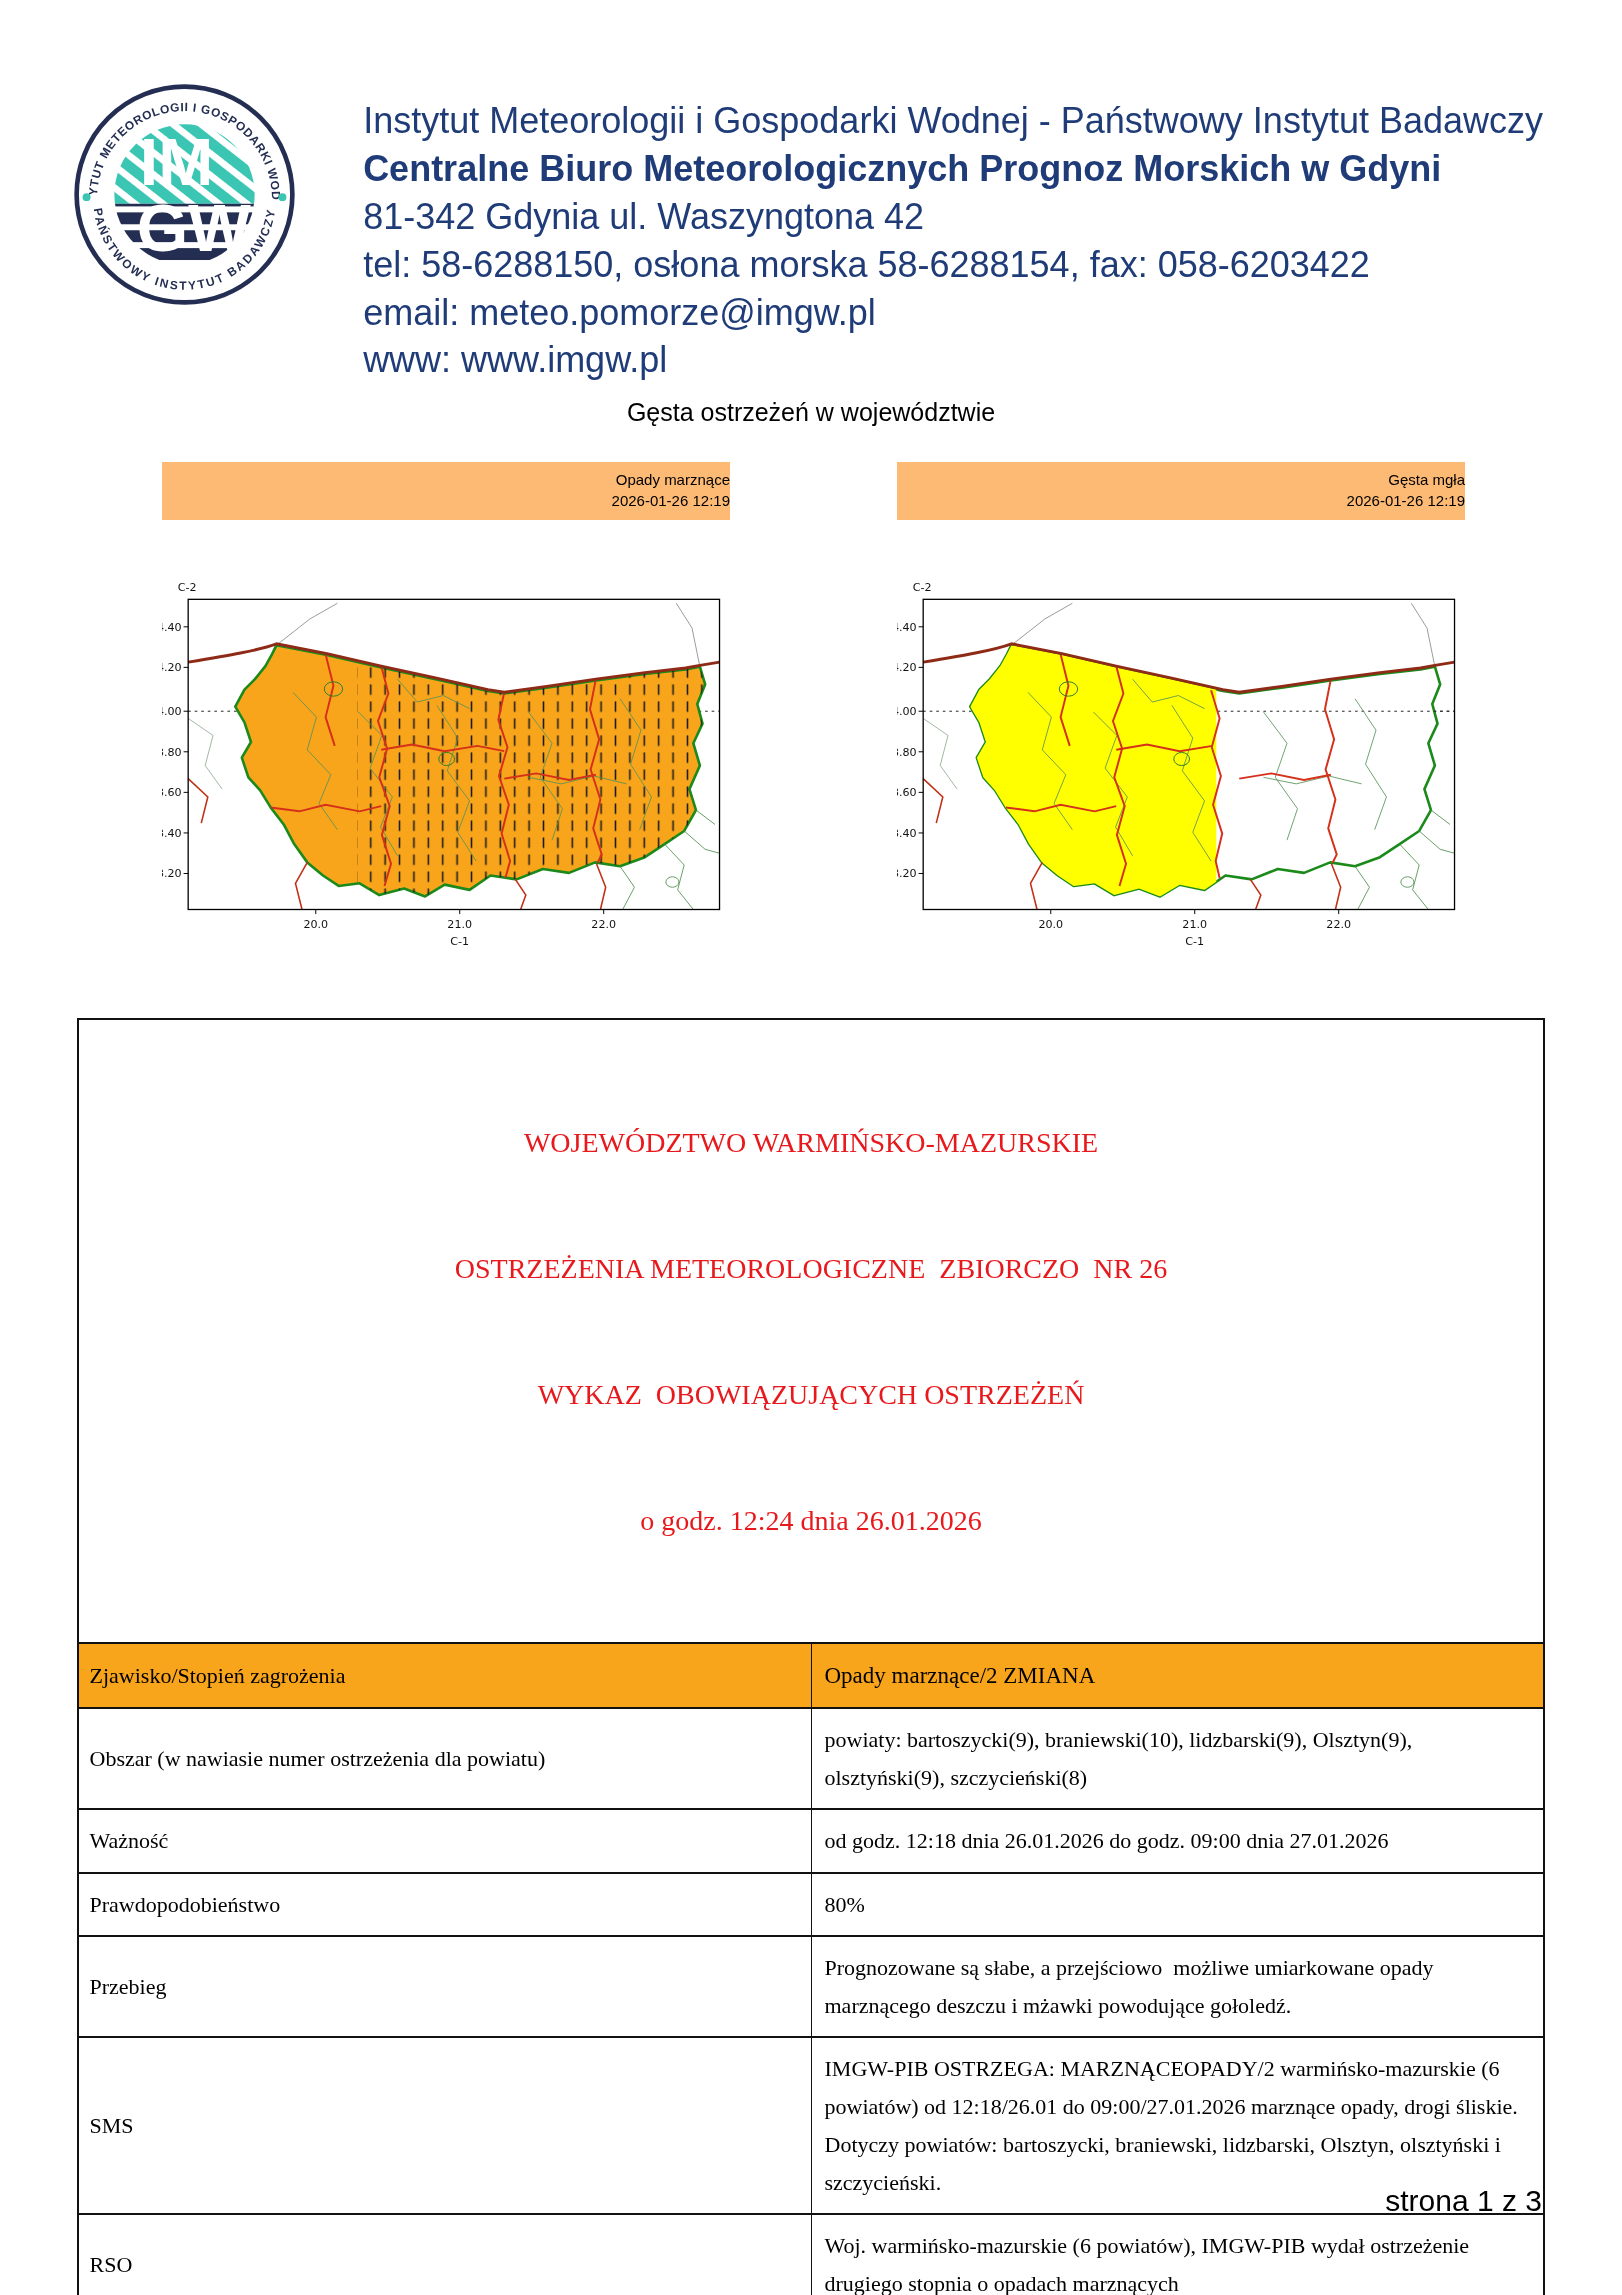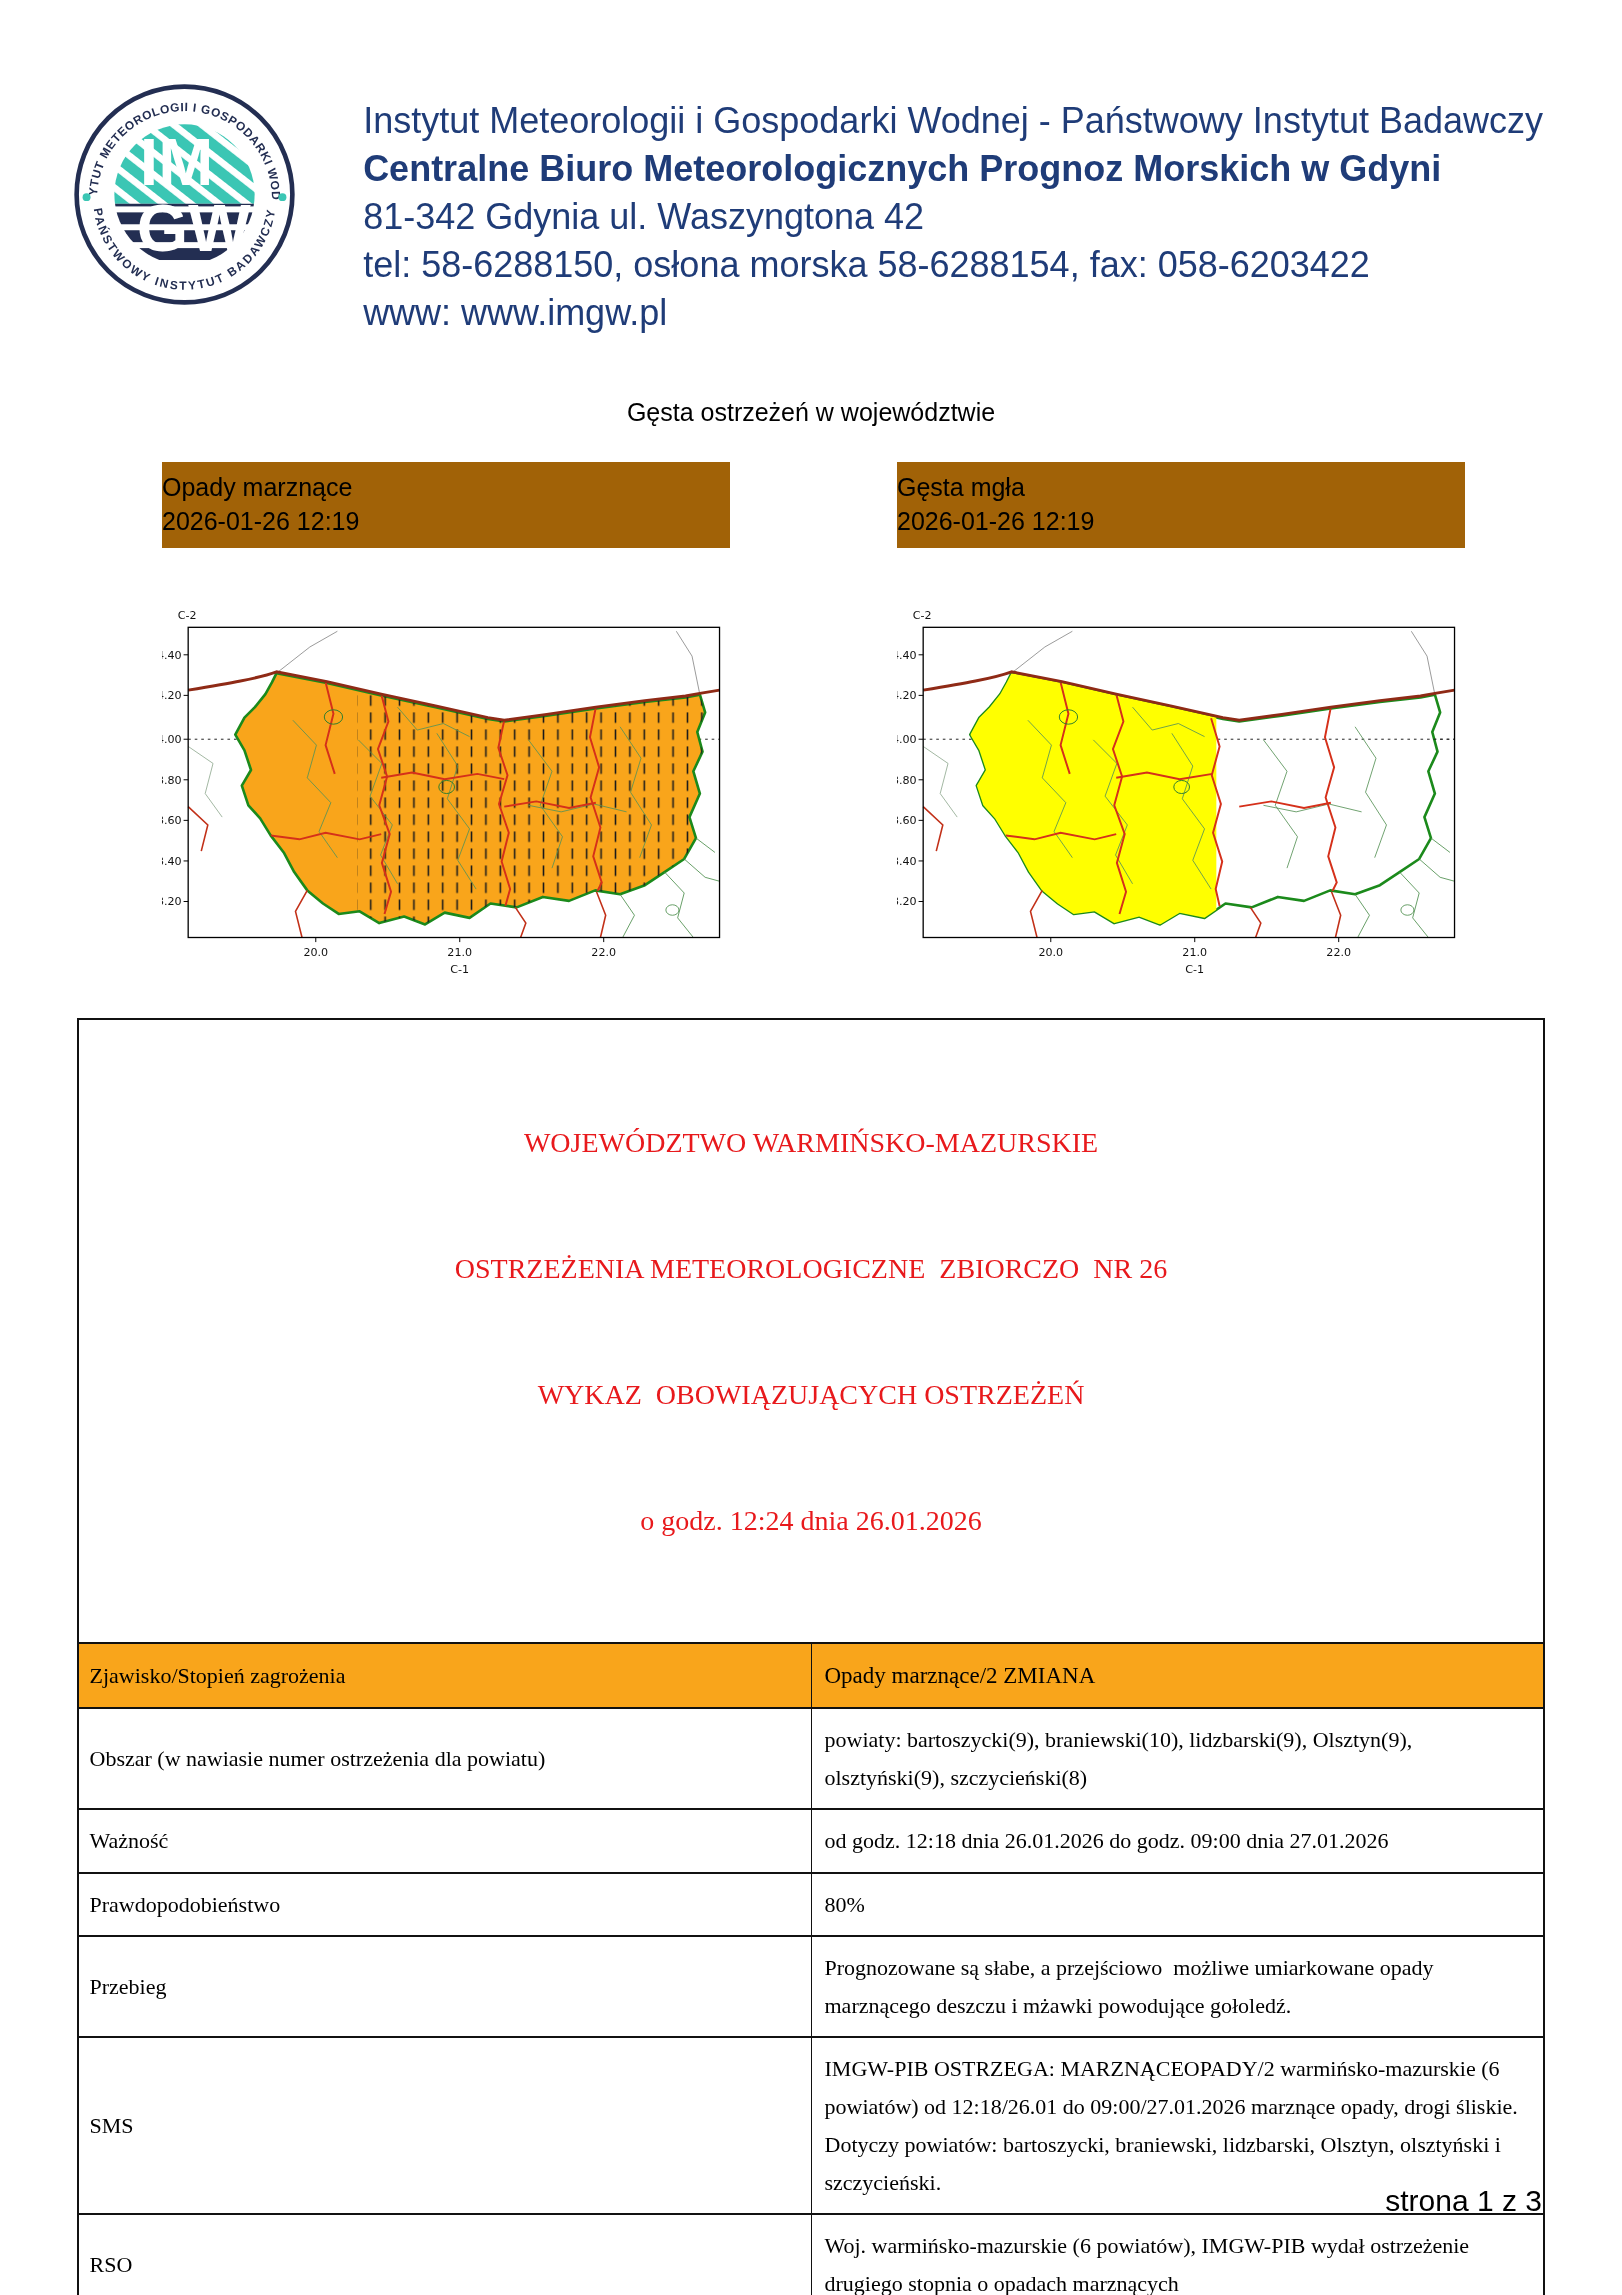--- a/index.html
+++ b/index.html
@@ -9,21 +9,21 @@
   .logo { position:absolute; left:72px; top:82px; width:225px; height:225px; }
   .letterhead { position:absolute; top:97px; right:79px; color:#1F3C78; font-size:36px; line-height:1.33; }
   .letterhead .bold { font-weight:bold; }
 
   
   .section-title { position:absolute; top:398px; left:0; width:100%; text-align:center; font-size:25px; color:#000; }
 
   
   .maps { position:absolute; left:162px; top:462px; width:1303px; display:flex; justify-content:space-between; }
   .panel { width:568px; }
-  .panel-title { background:#a16207; text-align:left; font-size:25px; line-height:1.38; padding:7.9px 0 9.2px 0; color:#000; }
+  .panel-title { background:#fdba74; text-align:right; font-size:15px; line-height:1.38; padding:7.9px 0 9.2px 0; color:#000; }
   .map-svg { display:block; margin-top:61px; }
   .axis-text { font-family:"DejaVu Sans", sans-serif; font-size:17px; fill:#111; }
 
   
   .wtable { position:absolute; left:77px; top:1018px; width:1468px; border-collapse:collapse; font-family:"Liberation Serif", serif; border:2.6px solid #111; table-layout:fixed; }
   .wtable td { vertical-align:middle; }
   .title-cell { text-align:center; color:#E8191C; font-weight:normal; font-size:28px; line-height:1.5; padding:18.3px 6.5px 15.7px 6.5px; white-space:pre-wrap; }
   .row td { border-top:2px solid #111; }
   .lab { width:391px; font-weight:normal; font-size:22px; line-height:1.72; padding:11.8px 6.5px 11.8px 10.5px; }
   .val { border-left:1.3px solid #111; font-size:22px; line-height:1.72; padding:11.8px 17px 11.8px 13px; white-space:pre-wrap;margin-left:40px; }
@@ -67,20 +67,21 @@
   </text>
   <circle cx="-148" cy="4" r="6" fill="#3BC6B4"></circle>
   <circle cx="148" cy="4" r="6" fill="#3BC6B4"></circle>
 </svg>
 
 <div class="letterhead">
   <div>Instytut Meteorologii i Gospodarki Wodnej - Państwowy Instytut Badawczy</div>
   <div class="bold">Centralne Biuro Meteorologicznych Prognoz Morskich w Gdyni</div>
   <div>81-342 Gdynia ul. Waszyngtona 42</div>
   <div>tel: 58-6288150, osłona morska 58-6288154, fax: 058-6203422</div>
+  <div>email: meteo.pomorze@imgw.pl</div>
   <div>www: www.imgw.pl</div>
 </div>
 
 <div class="section-title">Gęsta ostrzeżeń w województwie</div>
 
 <div class="maps">
 
   <div class="panel">
     <div class="panel-title">
       <div>Opady marznące</div>

